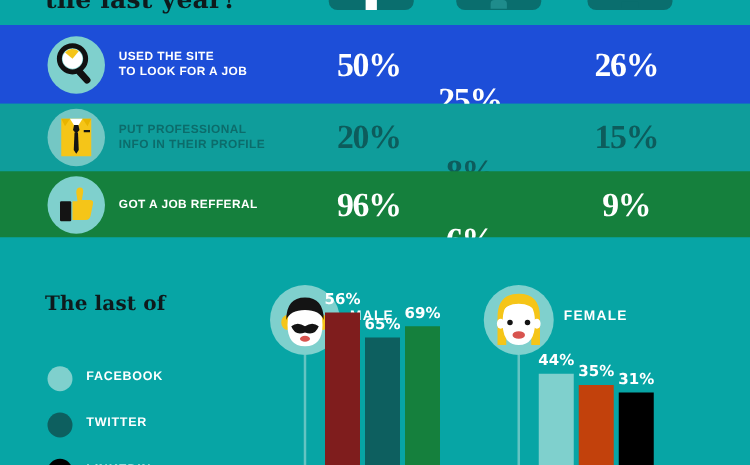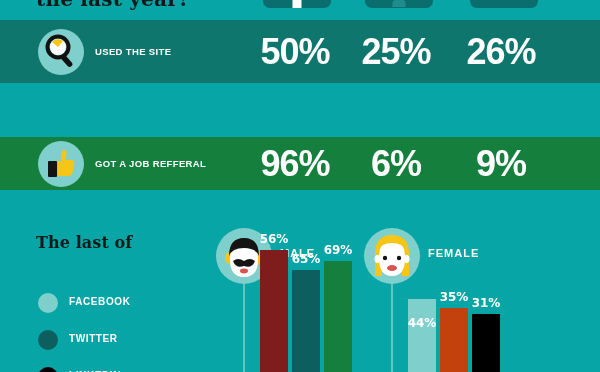--- a/index.html
+++ b/index.html
@@ -28,21 +28,21 @@
     position:absolute;left:50%;transform:translateX(-50%);
     bottom:0;font-family:"DejaVu Sans",sans-serif;font-weight:bold;
     color:#ffffff;line-height:1;
   }
   .fb-f{bottom:0;width:9px;height:11px;background:#ffffff;}
   .tw-b{bottom:1px;width:13px;height:7px;background:#1f8c8c;border-radius:3px 3px 0 0;}
   .li-b{bottom:2px;width:14px;height:5px;background:#0a6e6e;}
 
   
   .row{position:absolute;left:0;width:600px;}
-  .row.r1{top:20px;height:63px;background:#0f766e;}
+  .row.r1{top:20px;height:63px;background:#1d4ed8;}
   .row.r2{top:83px;height:54px;background:#0f9d9b;}
   .row.r3{top:137px;height:53px;background:#15803d;}
 
   .row-icon{
     position:absolute;left:38px;top:50%;transform:translateY(-50%);
     width:46px;height:46px;border-radius:50%;
     background:#7fd0cd;
   }
   .row.r2 .row-icon{background:#74c7c4;}
 
@@ -50,27 +50,27 @@
     position:absolute;left:95px;top:50%;transform:translateY(-50%);
     font-family:"Liberation Sans",sans-serif;
     font-weight:bold;font-size:9.5px;line-height:12px;
     letter-spacing:.35px;color:#ffffff;
     text-transform:uppercase;
   }
   .row.r2 .row-label{color:#0c6c6b;}
 
   .val{
     position:absolute;top:50%;transform:translate(-50%,-50%);
-    font-family:Liberation Sans, sans-serif;
-    font-weight:bold;font-size:36px;color:#ffffff;
+    font-family:Liberation Serif, serif;
+    font-weight:bold;font-size:27px;color:#ffffff;
     letter-spacing:-1px;white-space:nowrap;
   }
   .row.r2 .val{color:#0d5c5c;}
   .val.c1{left:295px;}
-  .val.c2{left:396px;}
+  .val.c2{left:376px;margin-top:28px;}
   .val.c3{left:501px;}
 
   
   .ic{position:absolute;left:0;top:0;width:46px;height:46px;}
 
   
   .bottom{position:absolute;left:0;top:190px;width:600px;height:182px;background:#07a5a5;}
 
   .face-title{
     position:absolute;left:36px;top:42px;
@@ -126,26 +126,47 @@
     <div class="row-icon">
       <svg class="ic" viewBox="0 0 46 46">
         <circle cx="20" cy="18" r="10.5" fill="none" stroke="#111111" stroke-width="4"></circle>
         <circle cx="20" cy="18" r="8" fill="#ffffff"></circle>
         <path d="M14 13 A8 8 0 0 1 25 12 L20 18 Z" fill="#f5c518"></path>
         <rect x="26" y="25" width="5.5" height="14" rx="2.6" fill="#111111" transform="rotate(-42 28.7 32)"></rect>
       </svg>
     </div>
     <div class="row-label">
       <div>USED THE SITE</div>
+      <div>TO LOOK FOR A JOB</div>
     </div>
     <div class="val c1">50%</div>
     <div class="val c2">25%</div>
     <div class="val c3">26%</div>
   </div>
 
+  <div class="row r2">
+    <div class="row-icon">
+      <svg class="ic" viewBox="0 0 46 46">
+        <rect x="11" y="8" width="24" height="30" fill="#f5c518"></rect>
+        <path d="M18 8 L23 16 L28 8 Z" fill="#ffffff"></path>
+        <path d="M11 8 L18 8 L14 14 Z" fill="#e8b400"></path>
+        <path d="M35 8 L28 8 L32 14 Z" fill="#e8b400"></path>
+        <path d="M21.3 13 L24.7 13 L25.6 17 L23 20 L20.4 17 Z" fill="#141414"></path>
+        <path d="M21.6 19 L24.4 19 L25 33 L23 36 L21 33 Z" fill="#141414"></path>
+        <rect x="29" y="17" width="5" height="1.8" fill="#141414"></rect>
+      </svg>
+    </div>
+    <div class="row-label">
+      <div>PUT PROFESSIONAL</div>
+      <div>INFO IN THEIR PROFILE</div>
+    </div>
+    <div class="val c1">20%</div>
+    <div class="val c2">8%</div>
+    <div class="val c3">15%</div>
+  </div>
 
   <div class="row r3">
     <div class="row-icon">
       <svg class="ic" viewBox="0 0 46 46">
         <rect x="10" y="20" width="9" height="16" rx="1" fill="#141414"></rect>
         <path d="M20 20 L24 20 L23 13 Q23 9 26 9 Q29 9 28.5 13 L27.5 19 L34 19
                  Q37 19 36.4 22 L34.6 31 Q34 35 30.5 35 L20 35 Z" fill="#f5c518"></path>
       </svg>
     </div>
     <div class="row-label">
@@ -196,38 +217,38 @@
         <div class="bar-lbl" style="top:-18px;">56%</div>
       </div>
       <div class="bar" style="left:76px;width:28px;height:102px;background:#0d5f5f;">
         <div class="bar-lbl" style="top:-18px;">65%</div>
       </div>
       <div class="bar" style="left:108px;width:28px;height:111px;background:#15803d;">
         <div class="bar-lbl" style="top:-18px;">69%</div>
       </div>
     </div>
 
-    <div class="person" style="left:364px;top:38px;width:180px;height:144px;">
+    <div class="person" style="left:387px;top:38px;width:180px;height:144px;">
       <div class="stem"></div>
       <div class="avatar">
         <svg viewBox="0 0 56 56" width="56" height="56">
           <path d="M11 26 Q11 7 28 7 Q45 7 45 26 L45 48 L38 48 L38 30 L18 30 L18 48 L11 48 Z" fill="#f5c518"></path>
           <path d="M15 30 Q15 12 28 12 Q41 12 41 30 Q41 48 28 48 Q15 48 15 30 Z" fill="#ffffff"></path>
           <path d="M14 22 Q15 8 28 8 Q41 8 42 22 Q38 15 28 15 Q18 15 14 22 Z" fill="#f5c518"></path>
           <circle cx="21" cy="30" r="2.2" fill="#141414"></circle>
           <circle cx="35" cy="30" r="2.2" fill="#141414"></circle>
           <ellipse cx="28" cy="40" rx="5" ry="3" fill="#d8544f"></ellipse>
           <ellipse cx="13.5" cy="31" rx="3" ry="4" fill="#ffffff"></ellipse>
           <ellipse cx="42.5" cy="31" rx="3" ry="4" fill="#ffffff"></ellipse>
         </svg>
       </div>
       <div class="p-label">FEMALE</div>
 
       <div class="bar" style="left:44px;width:28px;height:73px;background:#7fd0cd;">
-        <div class="bar-lbl" style="top:-18px;margin-top:35px;">44%</div>
+        <div class="bar-lbl" style="top:-18px;">44%</div>
       </div>
       <div class="bar" style="left:76px;width:28px;height:64px;background:#c2410c;">
         <div class="bar-lbl" style="top:-18px;">35%</div>
       </div>
       <div class="bar" style="left:108px;width:28px;height:58px;background:#000000;">
         <div class="bar-lbl" style="top:-18px;">31%</div>
       </div>
     </div>
 
   </div>

